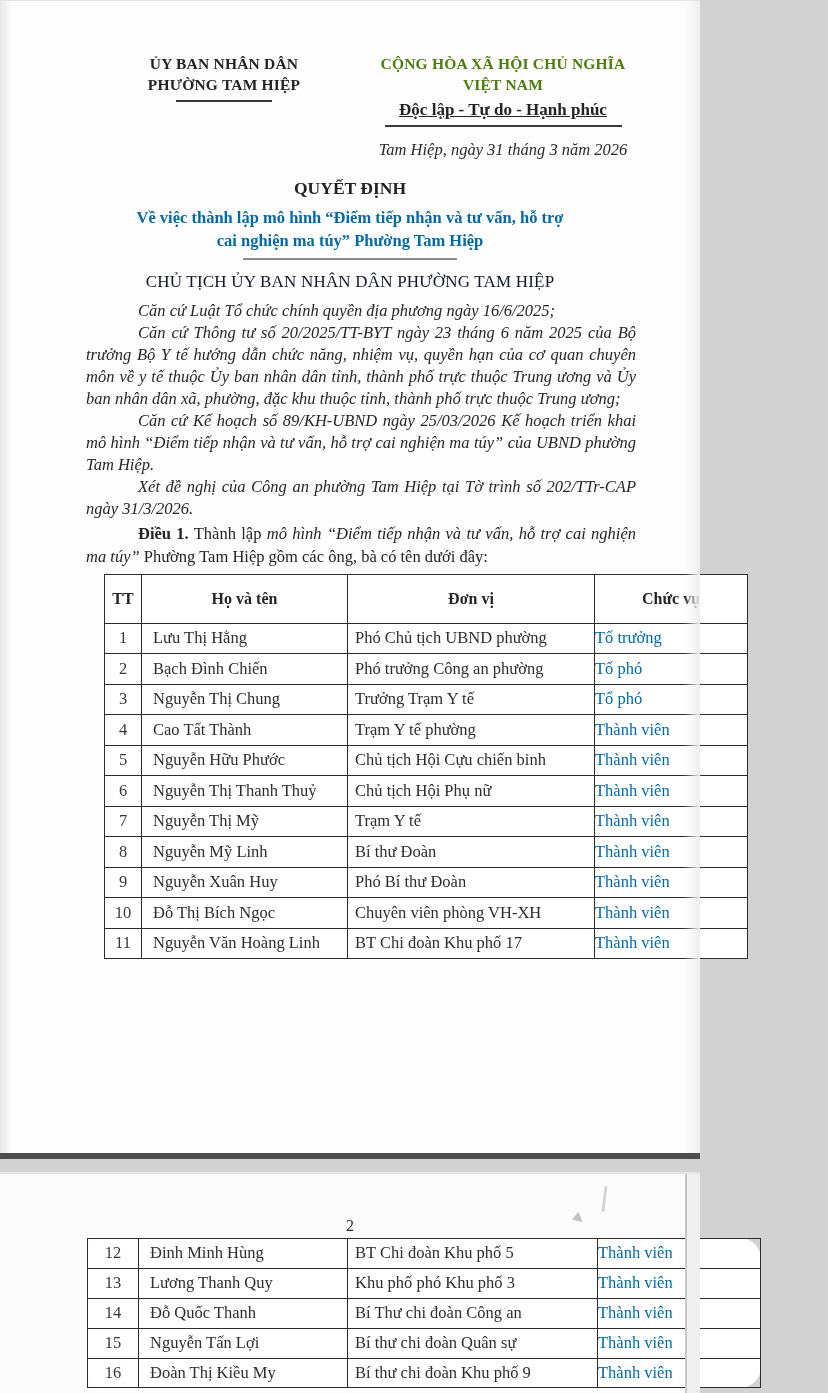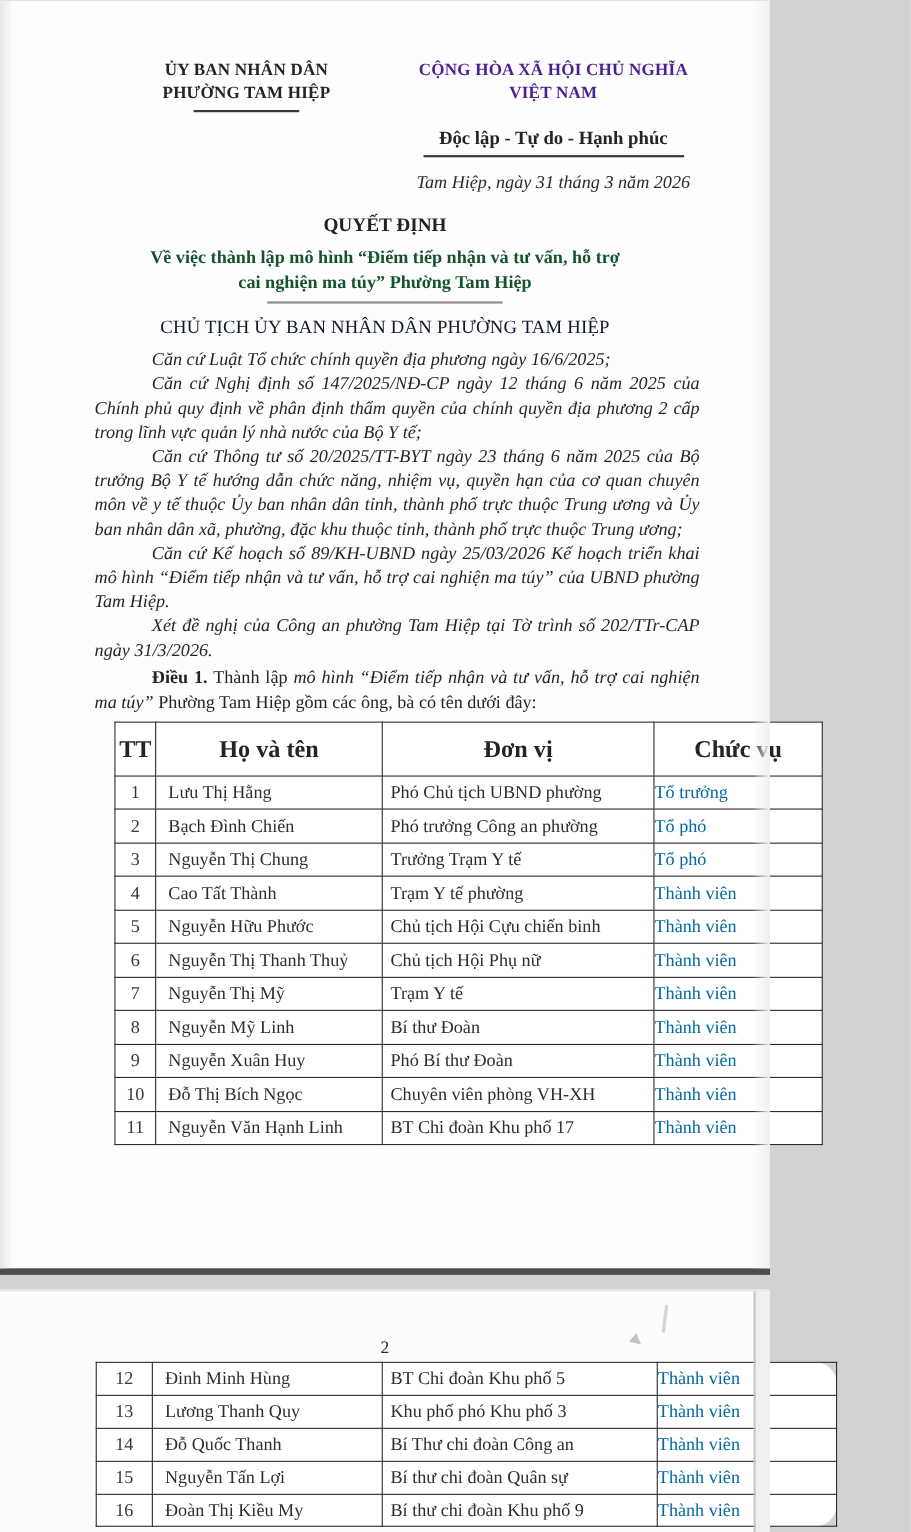--- a/index.html
+++ b/index.html
@@ -22,43 +22,43 @@
   .b{font-weight:bold;}
   .i{font-style:italic;}
 
   .hdr{display:flex;padding-top:52px;}
   .org{width:252px;margin-left:98px;text-align:center;}
   .org-line{font-size:15.5px;line-height:21px;font-weight:bold;letter-spacing:.2px;color:#242424;}
   .rule{height:2px;background:#3a3a3a;}
   .rule-org{width:96px;margin:5px auto 0;}
   .docnum{margin-top:14px;font-size:16.5px;color:#2a2a2a;}
   .nat{flex:1;margin-left:26px;margin-right:70px;text-align:center;}
-  .nat-line1{font-size:15.5px;line-height:21px;font-weight:bold;letter-spacing:.2px;color:#4c1d95;}
-  .nat-line2{font-size:17px;line-height:23px;font-weight:bold;margin-top:19px;color:#242424;}
+  .nat-line1{font-size:15.5px;line-height:21px;font-weight:bold;letter-spacing:.2px;color:#4d7c0f;}
+  .nat-line2{font-size:17px;line-height:23px;font-weight:bold;margin-top:3px;color:#242424;text-decoration:underline;}
   .rule-nat{width:237px;margin:4px auto 0;}
   .dateline{margin-top:13px;font-size:16.5px;font-style:italic;color:#2a2a2a;}
 
   .title{margin-top:16px;text-align:center;font-size:17.5px;font-weight:bold;line-height:24px;color:#222;}
-  .subtitle{text-align:center;font-size:16.5px;font-weight:bold;line-height:23px;color:#14532d;}
+  .subtitle{text-align:center;font-size:16.5px;font-weight:bold;line-height:23px;color:#0369a1;}
   .subtitle.first{margin-top:6px;}
   .rule-sub{width:214px;margin:6px auto 0;height:1.5px;background:#8d8d8d;}
   .issuer{margin-top:12px;text-align:center;font-size:17px;font-weight:normal;letter-spacing:.2px;color:#0f172a;}
 
   .recitals{margin-top:8px;padding:0 64px 0 86px;}
   .recital{margin:0;font-size:16.5px;line-height:22px;font-style:italic;text-align:justify;
     text-indent:52px;color:#262626;}
   .decree{margin-top:2px;text-align:center;font-size:17px;font-weight:bold;color:#222;}
   .article{margin:2px 0 0;padding:0 64px 0 86px;font-size:16.5px;line-height:23px;
     text-align:justify;text-indent:52px;color:#242424;}
 
   table.tbl{border-collapse:collapse;table-layout:fixed;background:#fff;}
   .tbl1{margin:6px 0 0 104px;width:643px;}
   .tbl2{margin:2px 0 0 87px;width:673px;border-radius:21px;}
   .tbl th,.tbl td{border:1.6px solid #2c2c2c;padding:0;}
-  .tbl th{height:48px;font-size:22px;font-weight:bold;text-align:center;color:#242424;}
+  .tbl th{height:48px;font-size:16px;font-weight:bold;text-align:center;color:#242424;}
   .tbl1 td{height:29.5px;}
   .tbl2 td{height:28.9px;}
   .tbl td{font-size:16.5px;color:#2d2d2d;}
   td.c-tt{text-align:center;color:#383838;}
   td.c-name{text-align:left;padding-left:11px;}
   td.c-unit{text-align:left;padding-left:7px;}
   td.c-role{text-align:left;color:#0369a1;}
 
   .pgnum{padding-top:42px;text-align:center;font-size:16px;color:#2e2e2e;line-height:20px;}
 
@@ -90,21 +90,20 @@
 
   <div class="title">QUYẾT ĐỊNH</div>
   <div class="subtitle first">Về việc thành lập mô hình “Điểm tiếp nhận và tư vấn, hỗ trợ</div>
   <div class="subtitle">cai nghiện ma túy” Phường Tam Hiệp</div>
   <div class="rule-sub"></div>
 
   <div class="issuer">CHỦ TỊCH ỦY BAN NHÂN DÂN PHƯỜNG TAM HIỆP</div>
 
   <div class="recitals">
     <p class="recital">Căn cứ Luật Tổ chức chính quyền địa phương ngày 16/6/2025;</p>
-    <p class="recital">Căn cứ Nghị định số 147/2025/NĐ-CP ngày 12 tháng 6 năm 2025 của Chính phủ quy định về phân định thẩm quyền của chính quyền địa phương 2 cấp trong lĩnh vực quản lý nhà nước của Bộ Y tế;</p>
     <p class="recital">Căn cứ Thông tư số 20/2025/TT-BYT ngày 23 tháng 6 năm 2025 của Bộ trưởng Bộ Y tế hướng dẫn chức năng, nhiệm vụ, quyền hạn của cơ quan chuyên môn về y tế thuộc Ủy ban nhân dân tỉnh, thành phố trực thuộc Trung ương và Ủy ban nhân dân xã, phường, đặc khu thuộc tỉnh, thành phố trực thuộc Trung ương;</p>
     <p class="recital">Căn cứ Kế hoạch số 89/KH-UBND ngày 25/03/2026 Kế hoạch triển khai mô hình “Điểm tiếp nhận và tư vấn, hỗ trợ cai nghiện ma túy” của UBND phường Tam Hiệp.</p>
     <p class="recital">Xét đề nghị của Công an phường Tam Hiệp tại Tờ trình số  202/TTr-CAP ngày 31/3/2026.</p>
   </div>
 
 
   <p class="article"><span class="b">Điều 1.</span><span> Thành lập </span><span class="i">mô hình “Điểm tiếp nhận và tư vấn, hỗ trợ cai nghiện ma túy”</span><span> Phường Tam Hiệp gồm các ông, bà có tên dưới đây:</span></p>
 
   <table class="tbl tbl1">
     <colgroup>
@@ -178,21 +177,21 @@
         <td class="c-role">Thành viên</td>
       </tr>
         <tr>
         <td class="c-tt">10</td>
         <td class="c-name">Đỗ Thị Bích Ngọc</td>
         <td class="c-unit">Chuyên viên phòng VH-XH</td>
         <td class="c-role">Thành viên</td>
       </tr>
         <tr>
         <td class="c-tt">11</td>
-        <td class="c-name">Nguyễn Văn Hạnh Linh</td>
+        <td class="c-name">Nguyễn Văn Hoàng Linh</td>
         <td class="c-unit">BT Chi đoàn Khu phố 17</td>
         <td class="c-role">Thành viên</td>
       </tr>
       </tbody>
   </table>
 </div>
 
 <div class="page page2">
   <div class="mark mark1"></div>
   <div class="mark mark2"></div>

